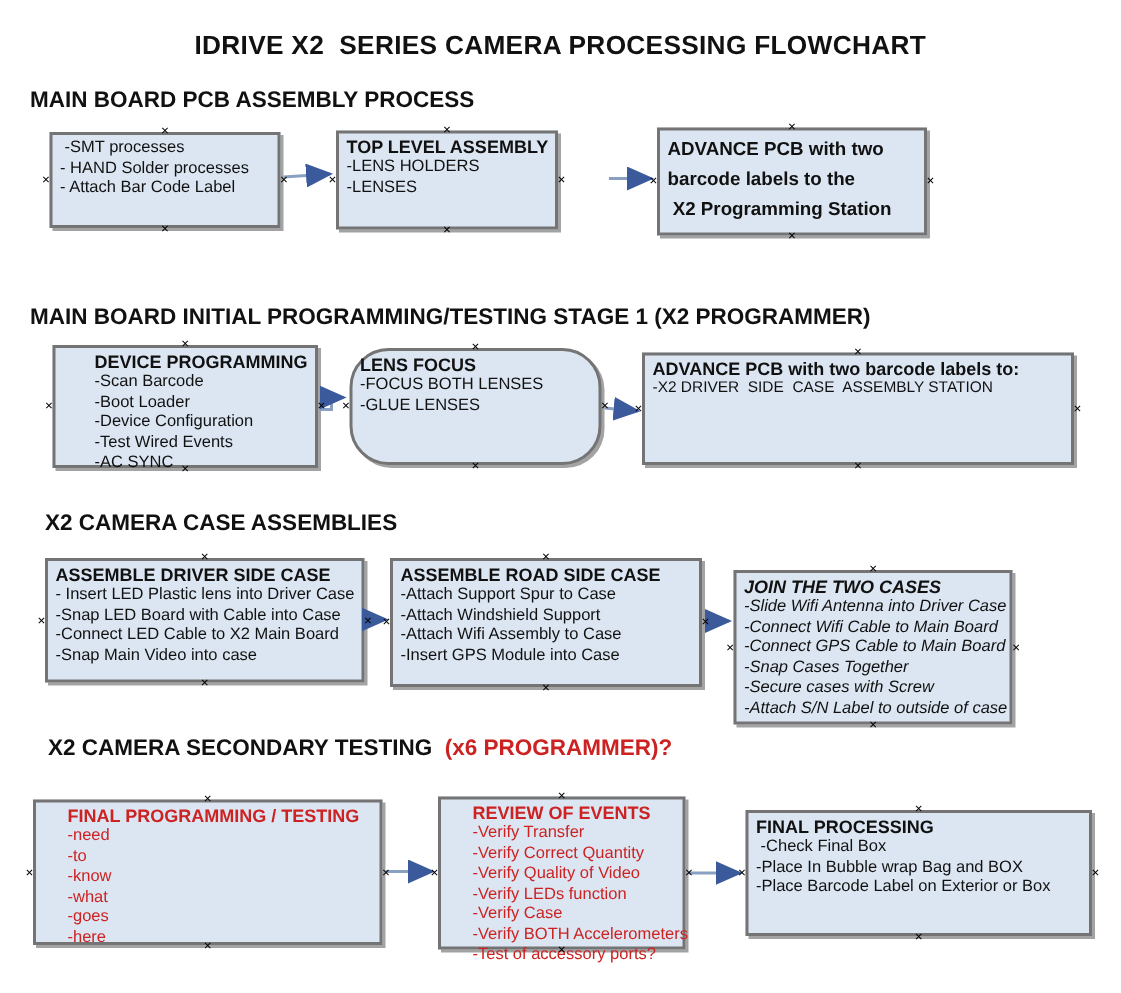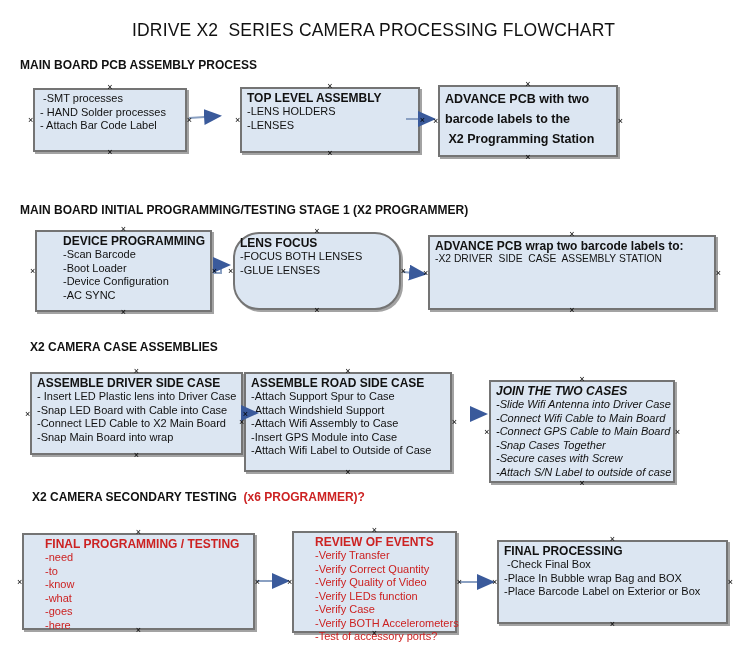--- a/index.html
+++ b/index.html
@@ -2,23 +2,23 @@
 <html style="--box-fill: #dce6f2; --box-border: #747474; --arrow-line: #8aa0c2; --arrow-head: #3a5a9b; --red-text: #cc2222; --text: #111111;"><head>
 <meta charset="utf-8">
 <style>
   html,body{margin:0;padding:0;background:#ffffff;}
   .canvas{
     position:relative;width:747px;height:662px;background:#ffffff;
     font-family:"Liberation Sans", sans-serif;color:var(--text,#111);overflow:hidden;
   }
   .title{
     position:absolute;top:20px;left:0;width:747px;text-align:center;
-    font-size:17.5px;font-weight:normal;letter-spacing:.2px;white-space:pre;
+    font-size:17.5px;font-weight:bold;letter-spacing:.2px;white-space:pre;
   }
-  .sec-heading{position:absolute;font-size:12px;font-weight:bold;white-space:pre;}
+  .sec-heading{position:absolute;font-size:15px;font-weight:bold;white-space:pre;}
   .sh1{left:20px;top:58px;}
   .sh2{left:20px;top:203px;}
   .sh3{left:30px;top:340px;}
   .sh4{left:32px;top:490px;}
   .red{color:var(--red-text,#cc2222);}
   .box{
     position:absolute;box-sizing:border-box;
     background:var(--box-fill,#dce6f2);
     border:2px solid var(--box-border,#747474);
     box-shadow:2px 2px 0 #a3a3a3;
@@ -31,27 +31,27 @@
   .red-box .bt,.red-box .bl{color:var(--red-text,#cc2222);padding-left:16px;}
   
   .hd{position:absolute;font-size:9px;line-height:1;color:#000;z-index:2;}
   .hd::before{content:"\00d7";}
   .hd-t{top:-7px;left:50%;transform:translateX(-50%);}
   .hd-b{bottom:-7px;left:50%;transform:translateX(-50%);}
   .hd-l{left:-7px;top:50%;transform:translateY(-50%);}
   .hd-r{right:-7px;top:50%;transform:translateY(-50%);}
   
   .b00{left:33px;top:88px;width:154px;height:64px;}
-  .b01{left:240px;top:87px;width:180px;height:66px;}
+  .b01{left:224px;top:87px;width:148px;height:66px;}
   .b02{left:438px;top:85px;width:180px;height:72px;}
   .b10{left:35px;top:230px;width:177px;height:82px;padding-left:26px;}
   .b11{left:233px;top:232px;width:168px;height:78px;border-radius:26px;}
   .b12{left:428px;top:235px;width:288px;height:75px;}
   .b20{left:30px;top:372px;width:213px;height:83px;}
-  .b21{left:244px;top:372px;width:208px;height:100px;}
+  .b21{left:260px;top:372px;width:208px;height:86px;}
   .b22{left:489px;top:380px;width:186px;height:103px;font-style:italic;}
   .b30{left:22px;top:533px;width:233px;height:97px;}
   .b31{left:292px;top:531px;width:165px;height:102px;}
   .b32{left:497px;top:540px;width:231px;height:84px;}
   .connector-layer{position:absolute;left:0;top:0;width:747px;height:662px;pointer-events:none;z-index:1;}
   .arrow{stroke:var(--arrow-line,#8aa0c2);stroke-width:2;fill:none;}
   .ah{fill:var(--arrow-head,#3a5a9b);}
 </style>
 </head>
 <body>
@@ -97,65 +97,65 @@
 
   <div class="box b10">
     <span class="hd hd-t"></span>
     <span class="hd hd-b"></span>
     <span class="hd hd-l"></span>
     <span class="hd hd-r"></span>
     <div class="bt">DEVICE PROGRAMMING</div>
     <span class="bl">-Scan Barcode</span>
     <span class="bl">-Boot Loader</span>
     <span class="bl">-Device Configuration</span>
+    <span class="bl">-Test Wired Events</span>
     <span class="bl">-AC SYNC</span>
   </div>
 
   <div class="box b11">
     <span class="hd hd-t"></span>
     <span class="hd hd-b"></span>
     <span class="hd hd-l"></span>
     <span class="hd hd-r"></span>
     <div class="bt">LENS FOCUS</div>
     <span class="bl">-FOCUS BOTH LENSES</span>
     <span class="bl">-GLUE LENSES</span>
   </div>
 
   <div class="box b12 caps-sm">
     <span class="hd hd-t"></span>
     <span class="hd hd-b"></span>
     <span class="hd hd-l"></span>
     <span class="hd hd-r"></span>
-    <div class="bt">ADVANCE PCB wrap two barcode labels to:</div>
+    <div class="bt">ADVANCE PCB with two barcode labels to:</div>
     <span class="bl">-X2 DRIVER  SIDE  CASE  ASSEMBLY STATION</span>
   </div>
 
   <div class="box b20">
     <span class="hd hd-t"></span>
     <span class="hd hd-b"></span>
     <span class="hd hd-l"></span>
     <span class="hd hd-r"></span>
     <div class="bt">ASSEMBLE DRIVER SIDE CASE</div>
     <span class="bl">- Insert LED Plastic lens into Driver Case</span>
     <span class="bl">-Snap LED Board with Cable into Case</span>
     <span class="bl">-Connect LED Cable to X2 Main Board</span>
-    <span class="bl">-Snap Main Board into wrap</span>
+    <span class="bl">-Snap Main Video into case</span>
   </div>
 
   <div class="box b21">
     <span class="hd hd-t"></span>
     <span class="hd hd-b"></span>
     <span class="hd hd-l"></span>
     <span class="hd hd-r"></span>
     <div class="bt">ASSEMBLE ROAD SIDE CASE</div>
     <span class="bl">-Attach Support Spur to Case</span>
     <span class="bl">-Attach Windshield Support</span>
     <span class="bl">-Attach Wifi Assembly to Case</span>
     <span class="bl">-Insert GPS Module into Case</span>
-    <span class="bl">-Attach Wifi Label to Outside of Case</span>
   </div>
 
   <div class="box b22">
     <span class="hd hd-t"></span>
     <span class="hd hd-b"></span>
     <span class="hd hd-l"></span>
     <span class="hd hd-r"></span>
     <div class="bt">JOIN THE TWO CASES</div>
     <span class="bl">-Slide Wifi Antenna into Driver Case</span>
     <span class="bl">-Connect Wifi Cable to Main Board</span>

